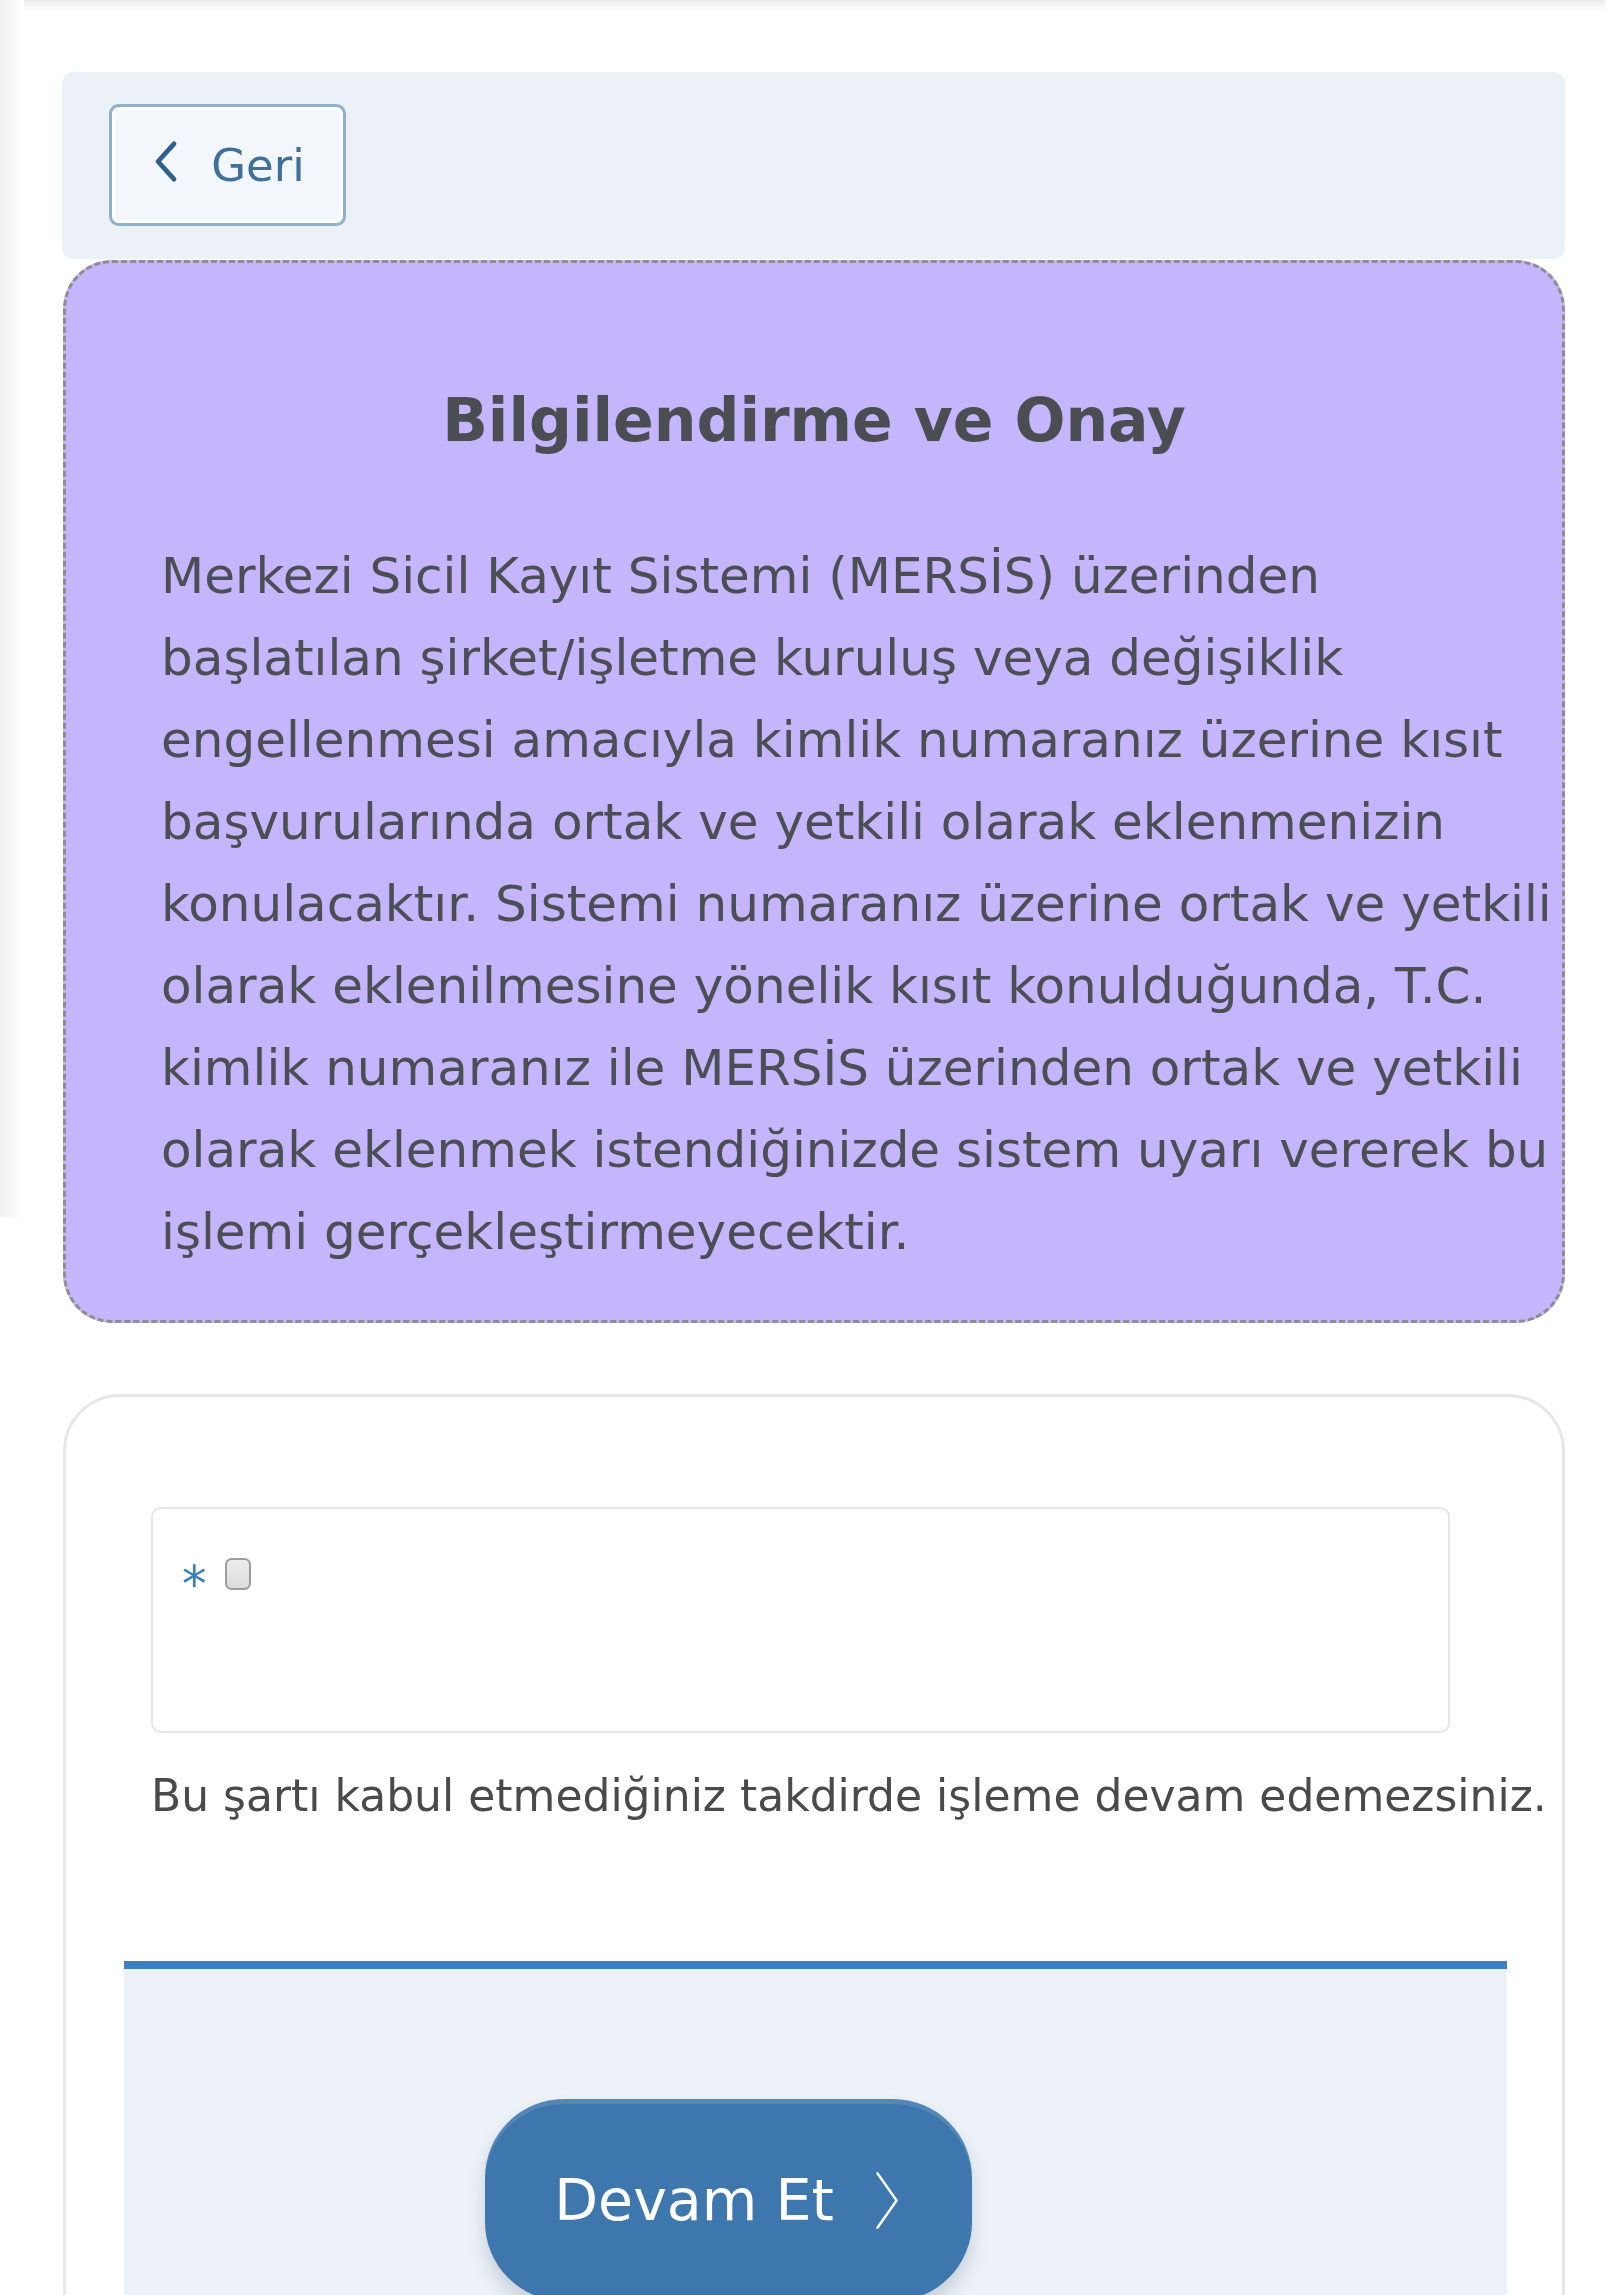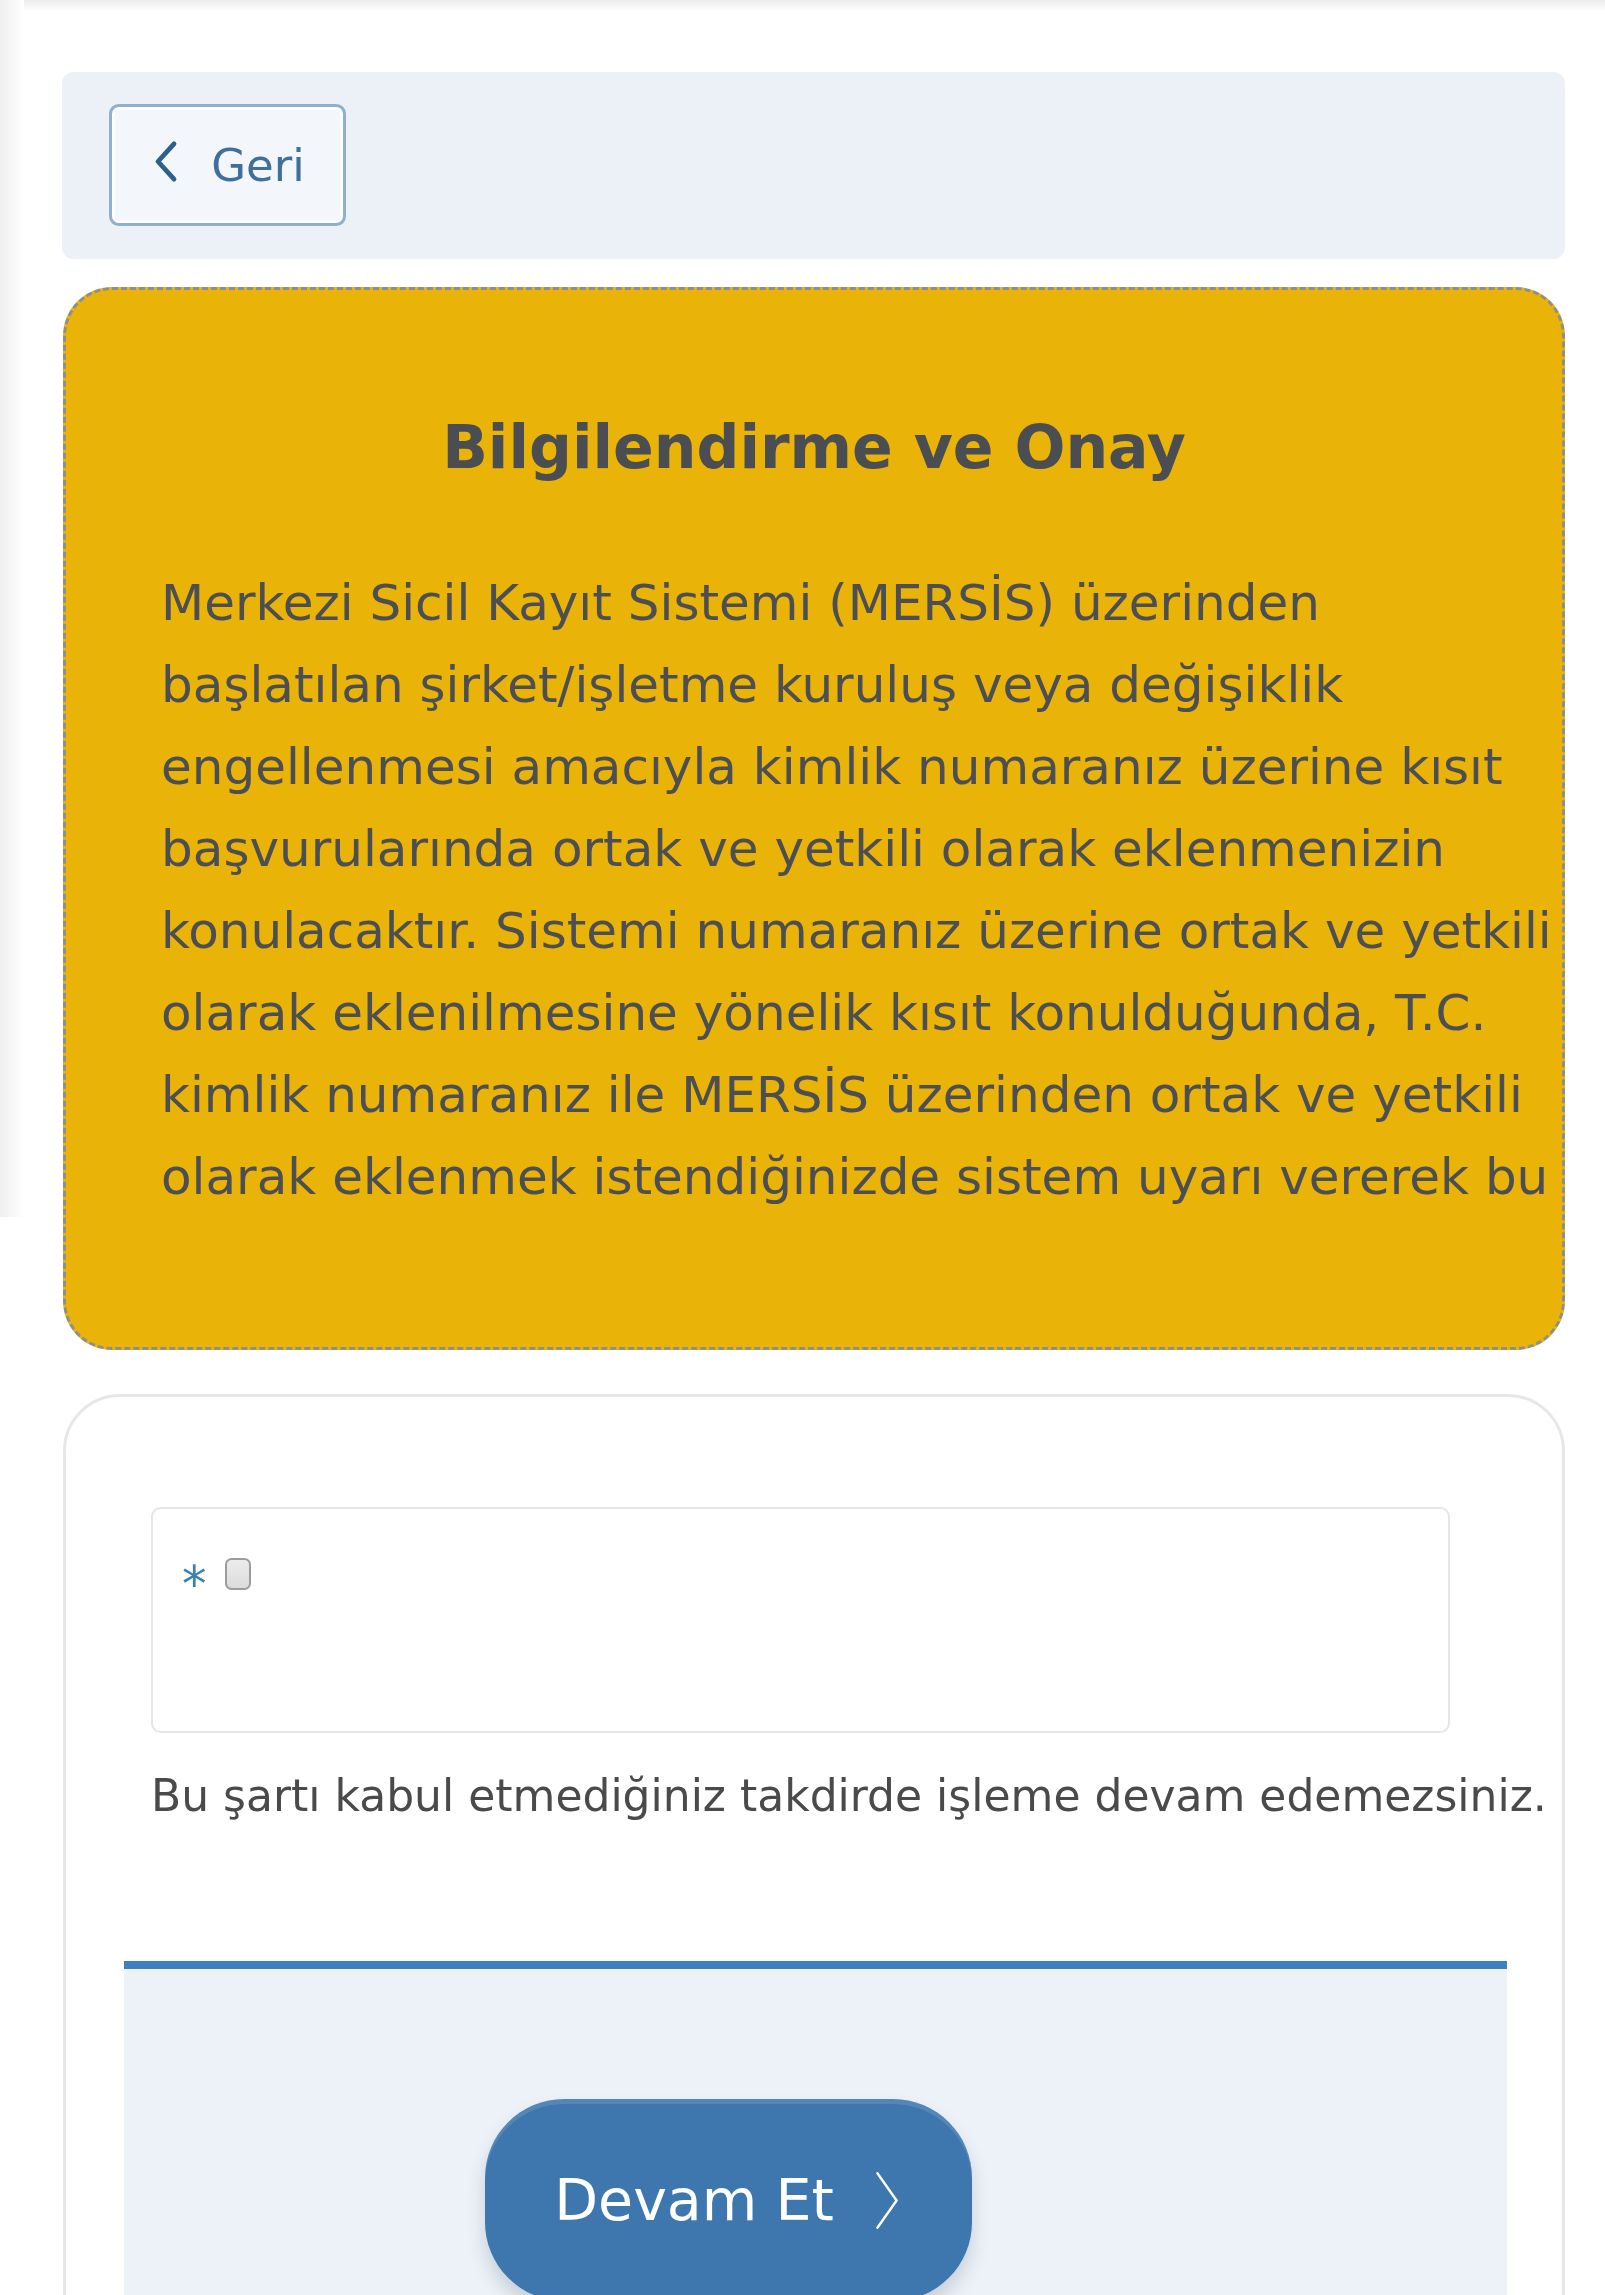--- a/index.html
+++ b/index.html
@@ -31,23 +31,23 @@
     box-sizing: border-box;
     background: #f3f7fb;
     border: 3.2px solid #8fb0cc;
     border-radius: 9.7px;
     box-shadow: 0 0 0 2.4px #ffffff inset;
     display: flex; align-items: center; justify-content: center;
     color: #3f6f9c; font-size: 45px; cursor: pointer;
   }
   .back-btn .chev { width: 32px; height: 49px; margin-right: 29px; margin-top: -6.5px; }
   .info-box {
-    position: absolute; left: 63px; top: 287px; width: 1502px; height: 1063px;
+    position: absolute; left: 63px; top: 260px; width: 1502px; height: 1063px;
     box-sizing: border-box;
-    background: #eab308;
+    background: #c4b5fd;
     border: 3.2px dashed #8e8e8e;
     border-radius: 49px;
   }
   .info-title {
     position: absolute; left: 0; top: 122px; width: 100%;
     text-align: center; font-size: 60px; font-weight: bold;
     color: #4a4e53;
   }
   .info-text {
     position: absolute; left: 63px; top: 272px; width: 1379px;
@@ -131,20 +131,21 @@
     <div class="info-title">Bilgilendirme ve Onay</div>
     <div class="info-text">
       <div>Merkezi Sicil Kayıt Sistemi (MERSİS) üzerinden</div>
       <div>başlatılan şirket/işletme kuruluş veya değişiklik</div>
       <div>engellenmesi amacıyla kimlik numaranız üzerine kısıt</div>
       <div>başvurularında ortak ve yetkili olarak eklenmenizin</div>
       <div>konulacaktır. Sistemi numaranız üzerine ortak ve yetkili</div>
       <div>olarak eklenilmesine yönelik kısıt konulduğunda, T.C.</div>
       <div>kimlik numaranız ile MERSİS üzerinden ortak ve yetkili</div>
       <div>olarak eklenmek istendiğinizde sistem uyarı vererek bu</div>
+      <div>işlemi gerçekleştirmeyecektir.</div>
     </div>
   </div>
 
   <div class="consent-card">
     <div class="checkbox-box">
       <div class="cb-line1">
         <span class="required-star">*</span>
         <span class="checkbox"></span>
       </div>
     </div>

